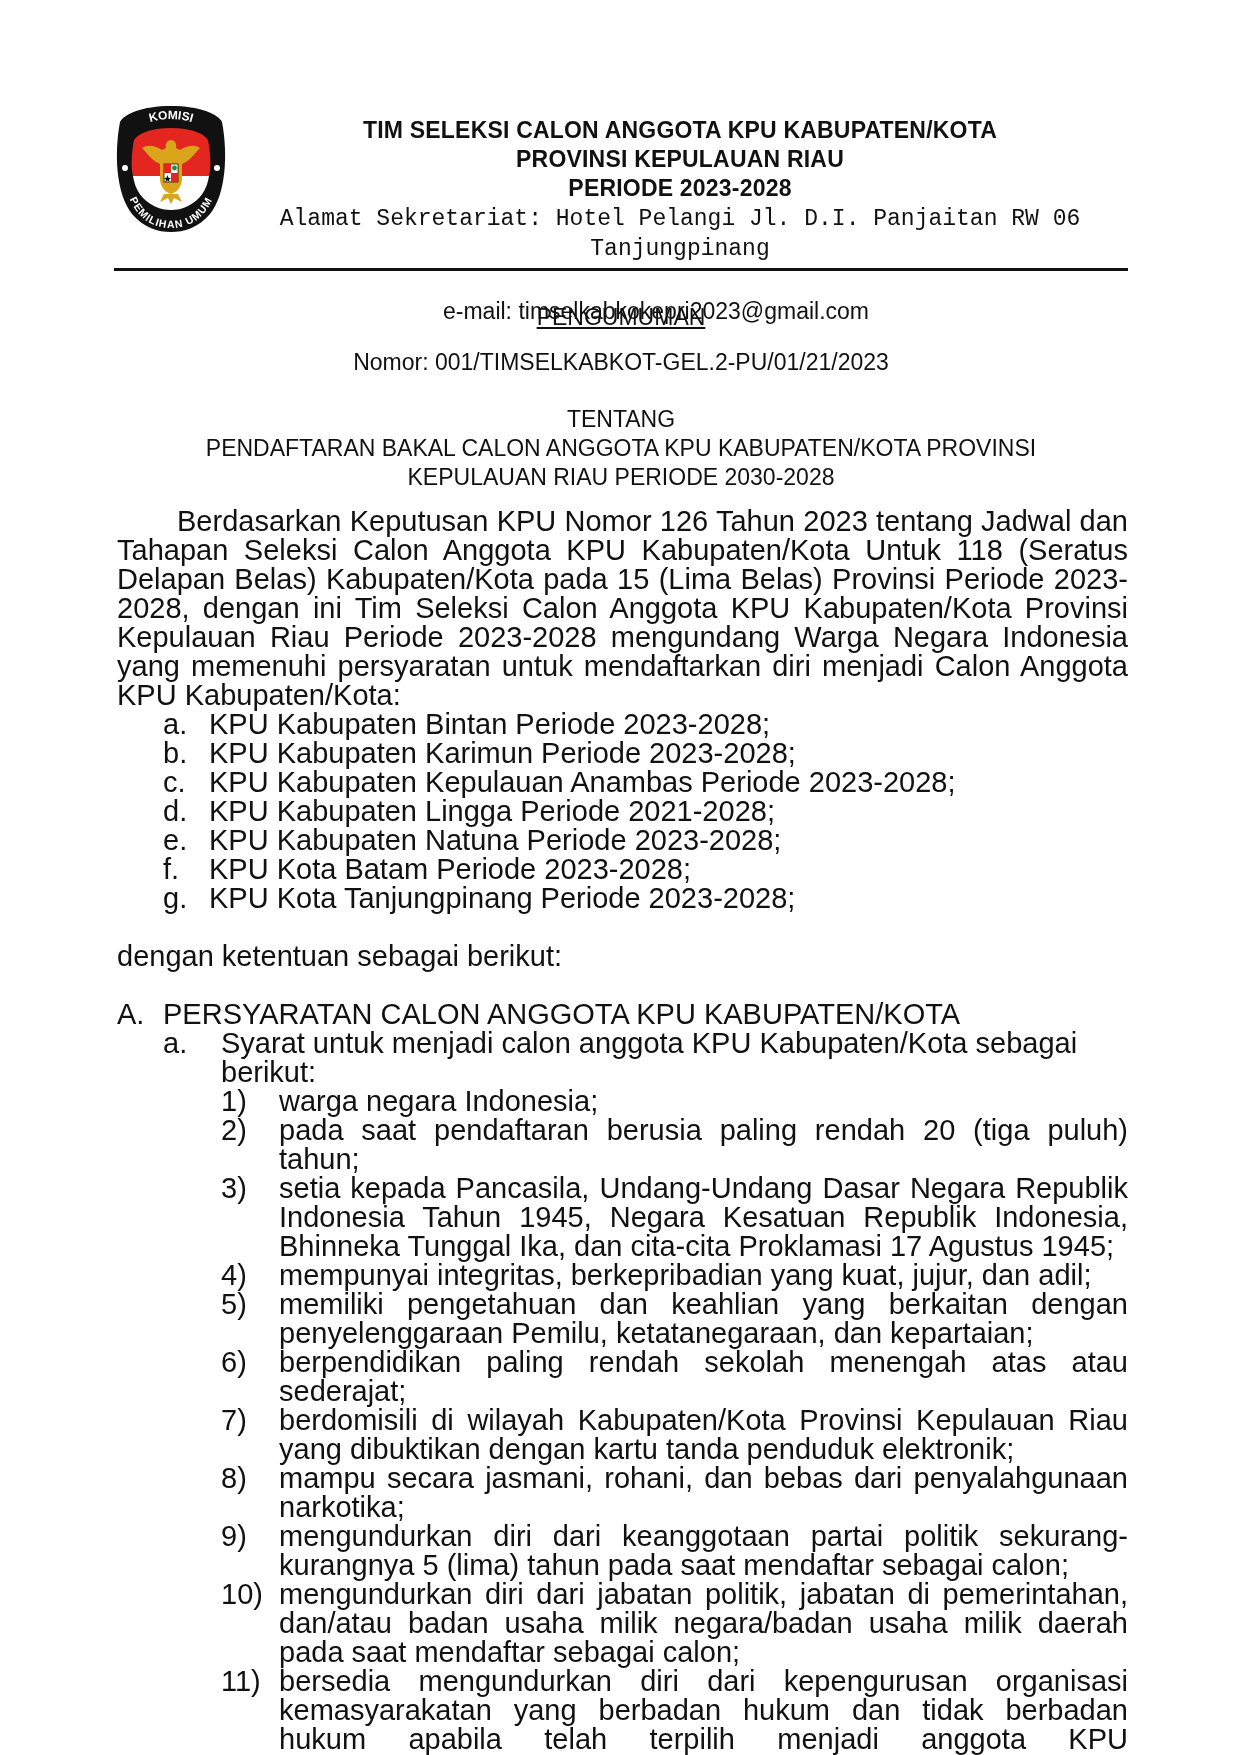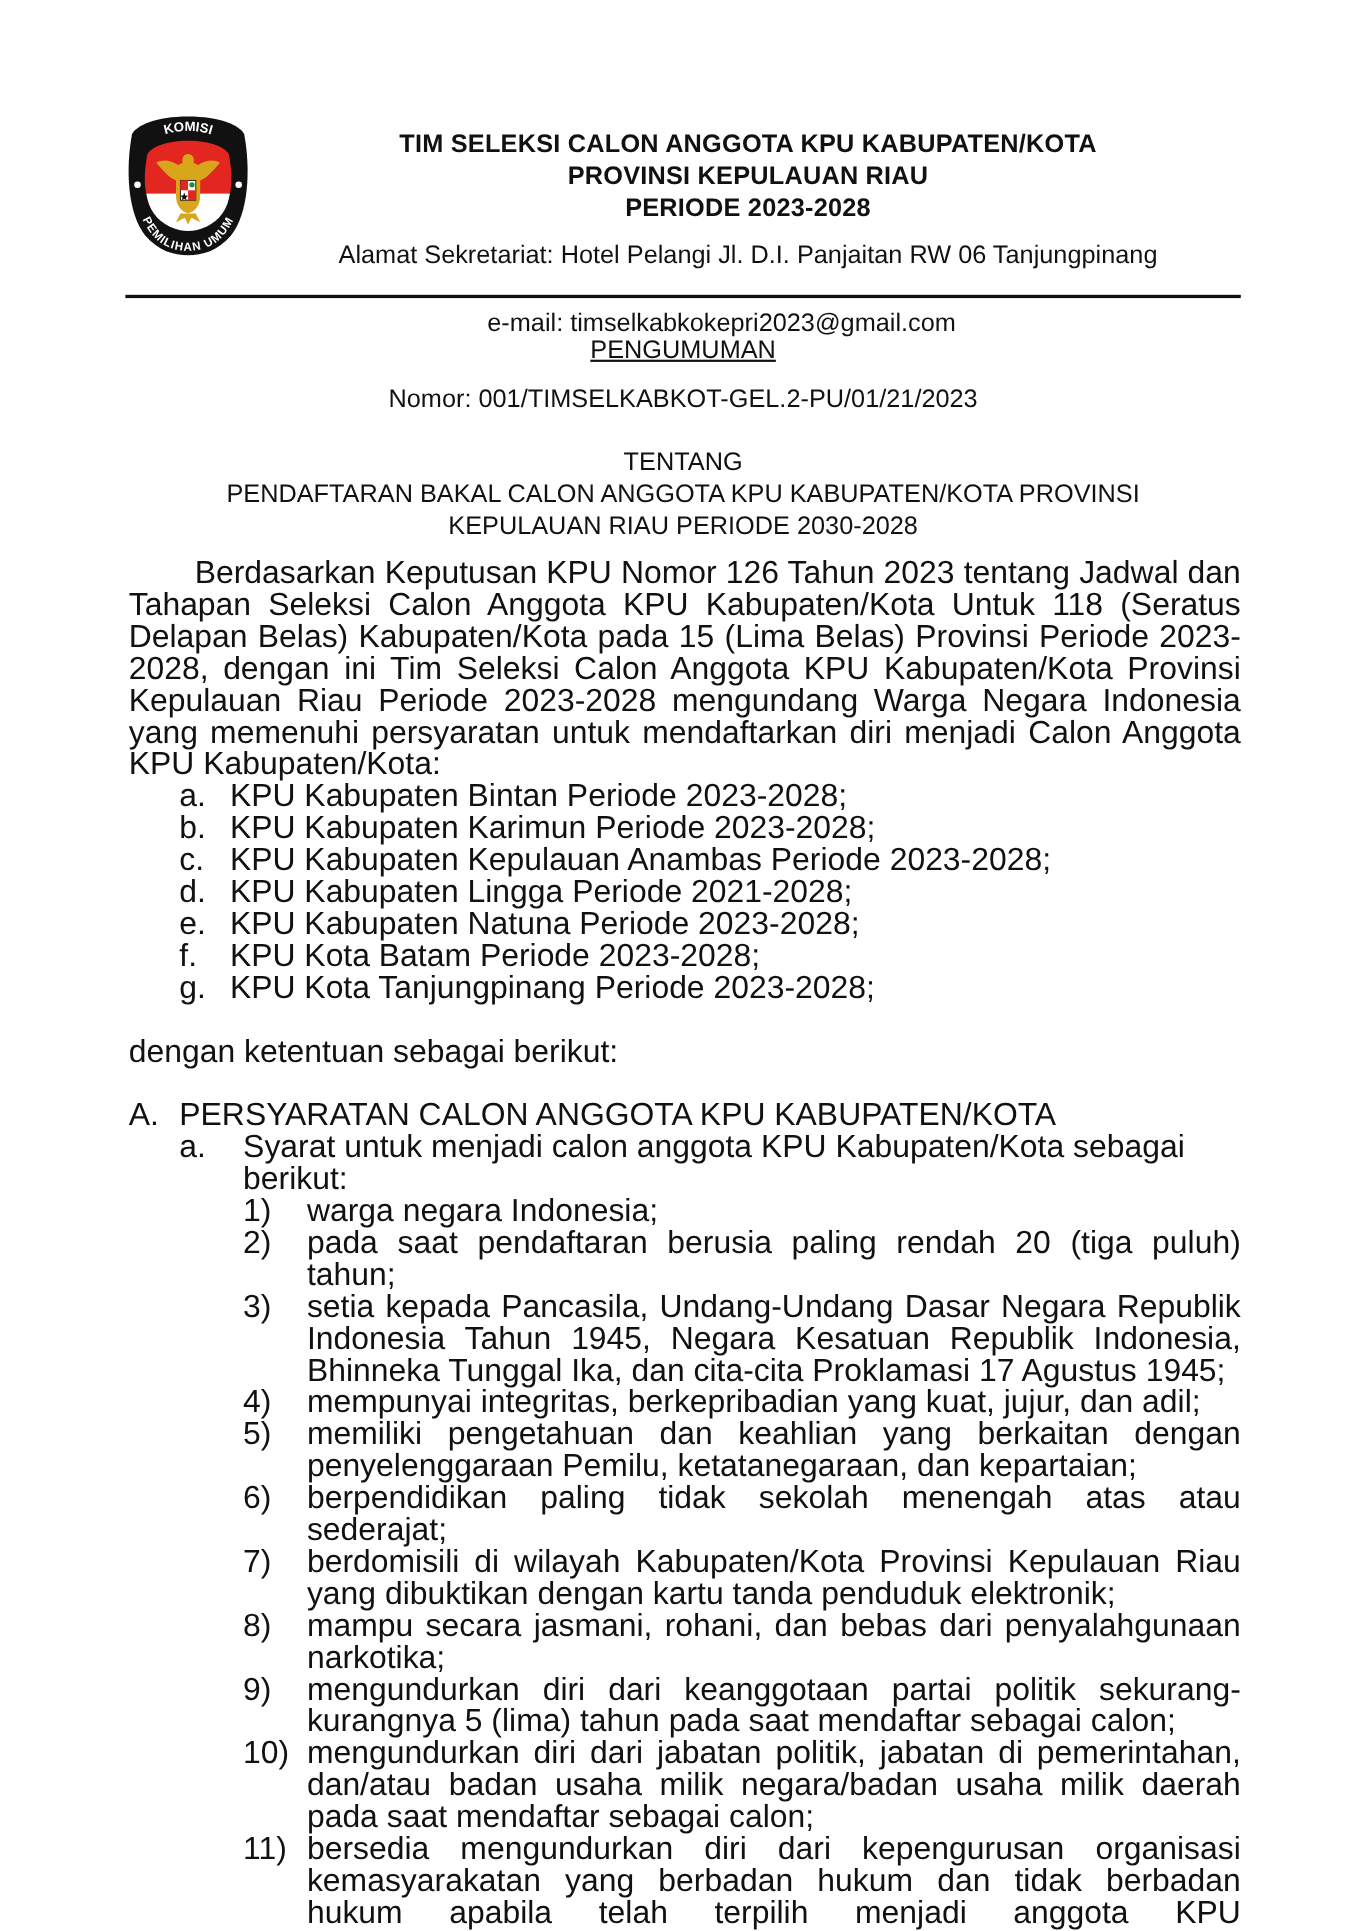--- a/index.html
+++ b/index.html
@@ -6,21 +6,21 @@
   body {
     width: 1241px; height: 1755px; position: relative; overflow: hidden;
     font-family: "Liberation Sans", sans-serif; color: #111111;
   }
   .page { position: absolute; left: 0; top: 0; width: 1241px; height: 1755px; }
 
   
   .logo { position: absolute; left: 112px; top: 104px; width: 118px; height: 130px; }
   .kop { position: absolute; left: 230px; top: 116px; width: 900px; text-align: center; }
   .kop .t1, .kop .t2, .kop .t3 { font-weight: bold; font-size: 23px; line-height: 29px; letter-spacing: 0.2px; }
-  .kop .addr { font-size: 23px; line-height: 30px; margin-top: 13px; }
+  .kop .addr { font-size: 23px; line-height: 30px; margin-top: 1px; font-family: Liberation Mono, monospace; }
   .kop .mail { font-size: 23px; line-height: 29px; padding-right: 48px; margin-top: 33px; }
   .rule { position: absolute; left: 114px; top: 268px; width: 1014px; height: 3px; background: #111; }
 
   
   .title-block { position: absolute; left: 114px; top: 303px; width: 1014px; text-align: center; font-size: 23px; }
   .title-block .pengumuman { text-decoration: underline; line-height: 29px; }
   .title-block .nomor { line-height: 29px; margin-top: 16px; }
   .title-block .tentang { line-height: 29px; margin-top: 28px; }
   .title-block .subject { line-height: 29px; }
 
@@ -160,21 +160,21 @@
       <li>
           <span class="m">4)</span>
           <span class="tx">mempunyai integritas, berkepribadian yang kuat, jujur, dan adil;</span>
         </li>
       <li>
           <span class="m">5)</span>
           <span class="tx">memiliki pengetahuan dan keahlian yang berkaitan dengan penyelenggaraan Pemilu, ketatanegaraan, dan kepartaian;</span>
         </li>
       <li>
           <span class="m">6)</span>
-          <span class="tx">berpendidikan paling tidak sekolah menengah atas atau sederajat;</span>
+          <span class="tx">berpendidikan paling rendah sekolah menengah atas atau sederajat;</span>
         </li>
       <li>
           <span class="m">7)</span>
           <span class="tx">berdomisili di wilayah Kabupaten/Kota Provinsi Kepulauan Riau yang dibuktikan dengan kartu tanda penduduk elektronik;</span>
         </li>
       <li>
           <span class="m">8)</span>
           <span class="tx">mampu secara jasmani, rohani, dan bebas dari penyalahgunaan narkotika;</span>
         </li>
       <li>

